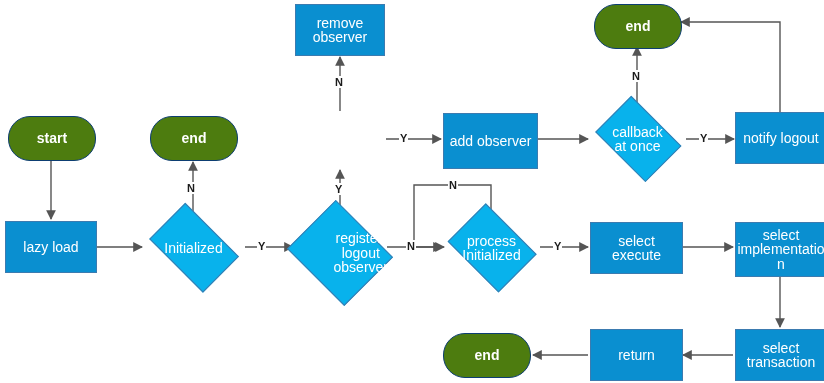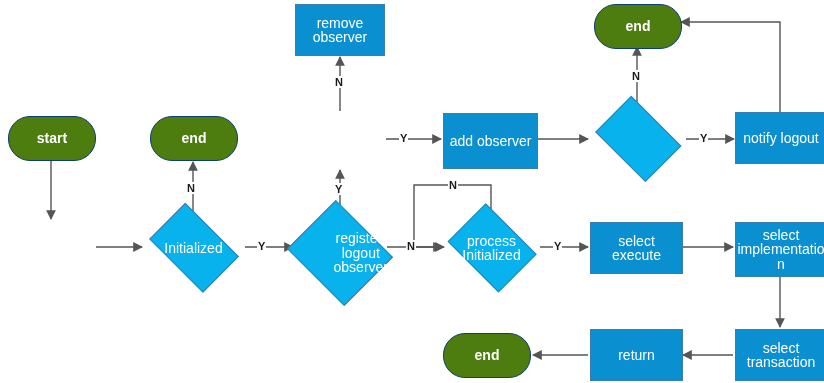--- a/index.html
+++ b/index.html
@@ -129,20 +129,23 @@
       <path d="M 733 355 L 683 355"></path>
 
       <path d="M 588 355 L 533 355"></path>
     </g>
   </svg>
 
   <div class="node terminator" style="left:8px; top:116px; width:88px; height:45px;">
     <span class="lbl">start</span>
   </div>
 
+  <div class="node process" style="left:5px; top:221px; width:92px; height:52px;">
+    <span class="lbl">lazy load</span>
+  </div>
 
   <div class="node terminator" style="left:150px; top:116px; width:88px; height:45px;">
     <span class="lbl">end</span>
   </div>
 
   <div class="node decision" style="left:141px; top:213px; width:105px; height:70px;">
     <span class="dia"></span>
     <span class="lbl">Initialized</span>
   </div>
 
@@ -158,20 +161,22 @@
     <span class="lbl">remove
 observer</span>
   </div>
 
   <div class="node process" style="left:443px; top:113px; width:95px; height:56px;">
     <span class="lbl">add observer</span>
   </div>
 
   <div class="node decision" style="left:589px; top:104px; width:97px; height:70px;">
     <span class="dia"></span>
+    <span class="lbl">callback
+at once</span>
   </div>
 
   <div class="node terminator" style="left:594px; top:4px; width:88px; height:45px;">
     <span class="lbl">end</span>
   </div>
 
   <div class="node process" style="left:735px; top:112px; width:92px; height:52px;">
     <span class="lbl">notify logout</span>
   </div>
 

